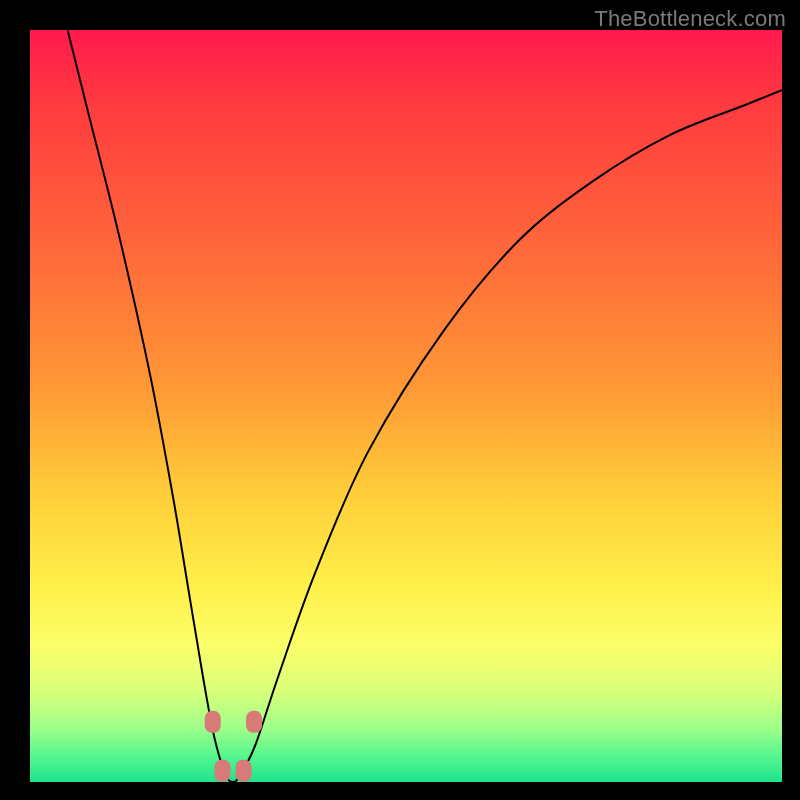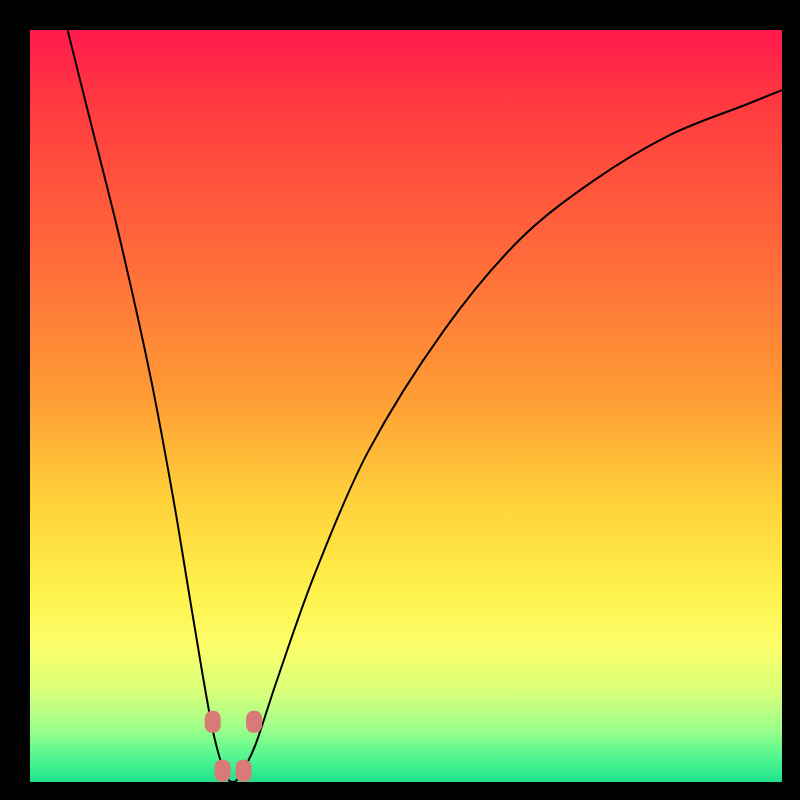--- a/index.html
+++ b/index.html
@@ -74,13 +74,14 @@
     <svg class="curve" viewBox="0 0 752 752" preserveAspectRatio="none">
       <path id="curve-path" class="curve-line" d="M 37.6 0 C 41.36 15.040000000000001, 51.38666666666667 55.14666666666667, 60.160000000000004 90.24000000000001 C 68.93333333333334 125.33333333333334, 80.21333333333332 167.94666666666674, 90.24 210.56000000000006 C 100.26666666666667 253.17333333333337, 111.54666666666668 303.3066666666666, 120.32000000000001 345.91999999999996 C 129.09333333333333 388.5333333333333, 136.61333333333334 431.14666666666665, 142.88 466.24 C 149.14666666666665 501.33333333333337, 152.90666666666664 526.4, 157.92 556.48 C 162.93333333333334 586.5600000000001, 168.57333333333332 621.6533333333334, 172.96 646.72 C 177.3466666666667 671.7866666666666, 180.48000000000002 690.5866666666667, 184.24 706.88 C 188 723.1733333333333, 192.38666666666668 736.96, 195.52 744.48 C 198.65333333333334 752, 200.53333333333336 752, 203.04000000000002 752 C 205.54666666666668 752, 206.80000000000004 750.7466666666667, 210.56000000000003 744.48 C 214.32000000000002 738.2133333333334, 219.33333333333331 730.6933333333333, 225.6 714.4 C 231.86666666666667 698.1066666666667, 238.13333333333335 675.5466666666667, 248.16000000000003 646.72 C 258.18666666666667 617.8933333333333, 270.71999999999997 579.04, 285.76 541.4399999999999 C 300.8 503.8399999999999, 317.09333333333336 461.2266666666667, 338.40000000000003 421.12 C 359.7066666666667 381.0133333333333, 388.53333333333336 335.8933333333333, 413.6 300.8 C 438.6666666666667 265.7066666666667, 463.73333333333335 235.62666666666672, 488.8 210.56000000000006 C 513.8666666666667 185.4933333333334, 538.9333333333334 167.94666666666666, 564 150.39999999999998 C 589.0666666666666 132.8533333333333, 614.1333333333332 117.81333333333332, 639.1999999999999 105.27999999999997 C 664.2666666666667 92.74666666666663, 695.5999999999999 82.71999999999993, 714.4 75.19999999999993 C 733.2 67.67999999999994, 745.7333333333333 62.66666666666663, 752 60.15999999999997"></path>
       <g id="markers-group">
           <rect x="174.736" y="680.84" width="16" height="22" rx="7" class="marker"></rect>
           <rect x="184.512" y="729.72" width="16" height="22" rx="7" class="marker"></rect>
           <rect x="205.56799999999998" y="729.72" width="16" height="22" rx="7" class="marker"></rect>
           <rect x="216.096" y="680.84" width="16" height="22" rx="7" class="marker"></rect>
         </g>
     </svg>
   </div>
+  <div class="watermark">TheBottleneck.com</div>
 </div>
 
 </body></html>

